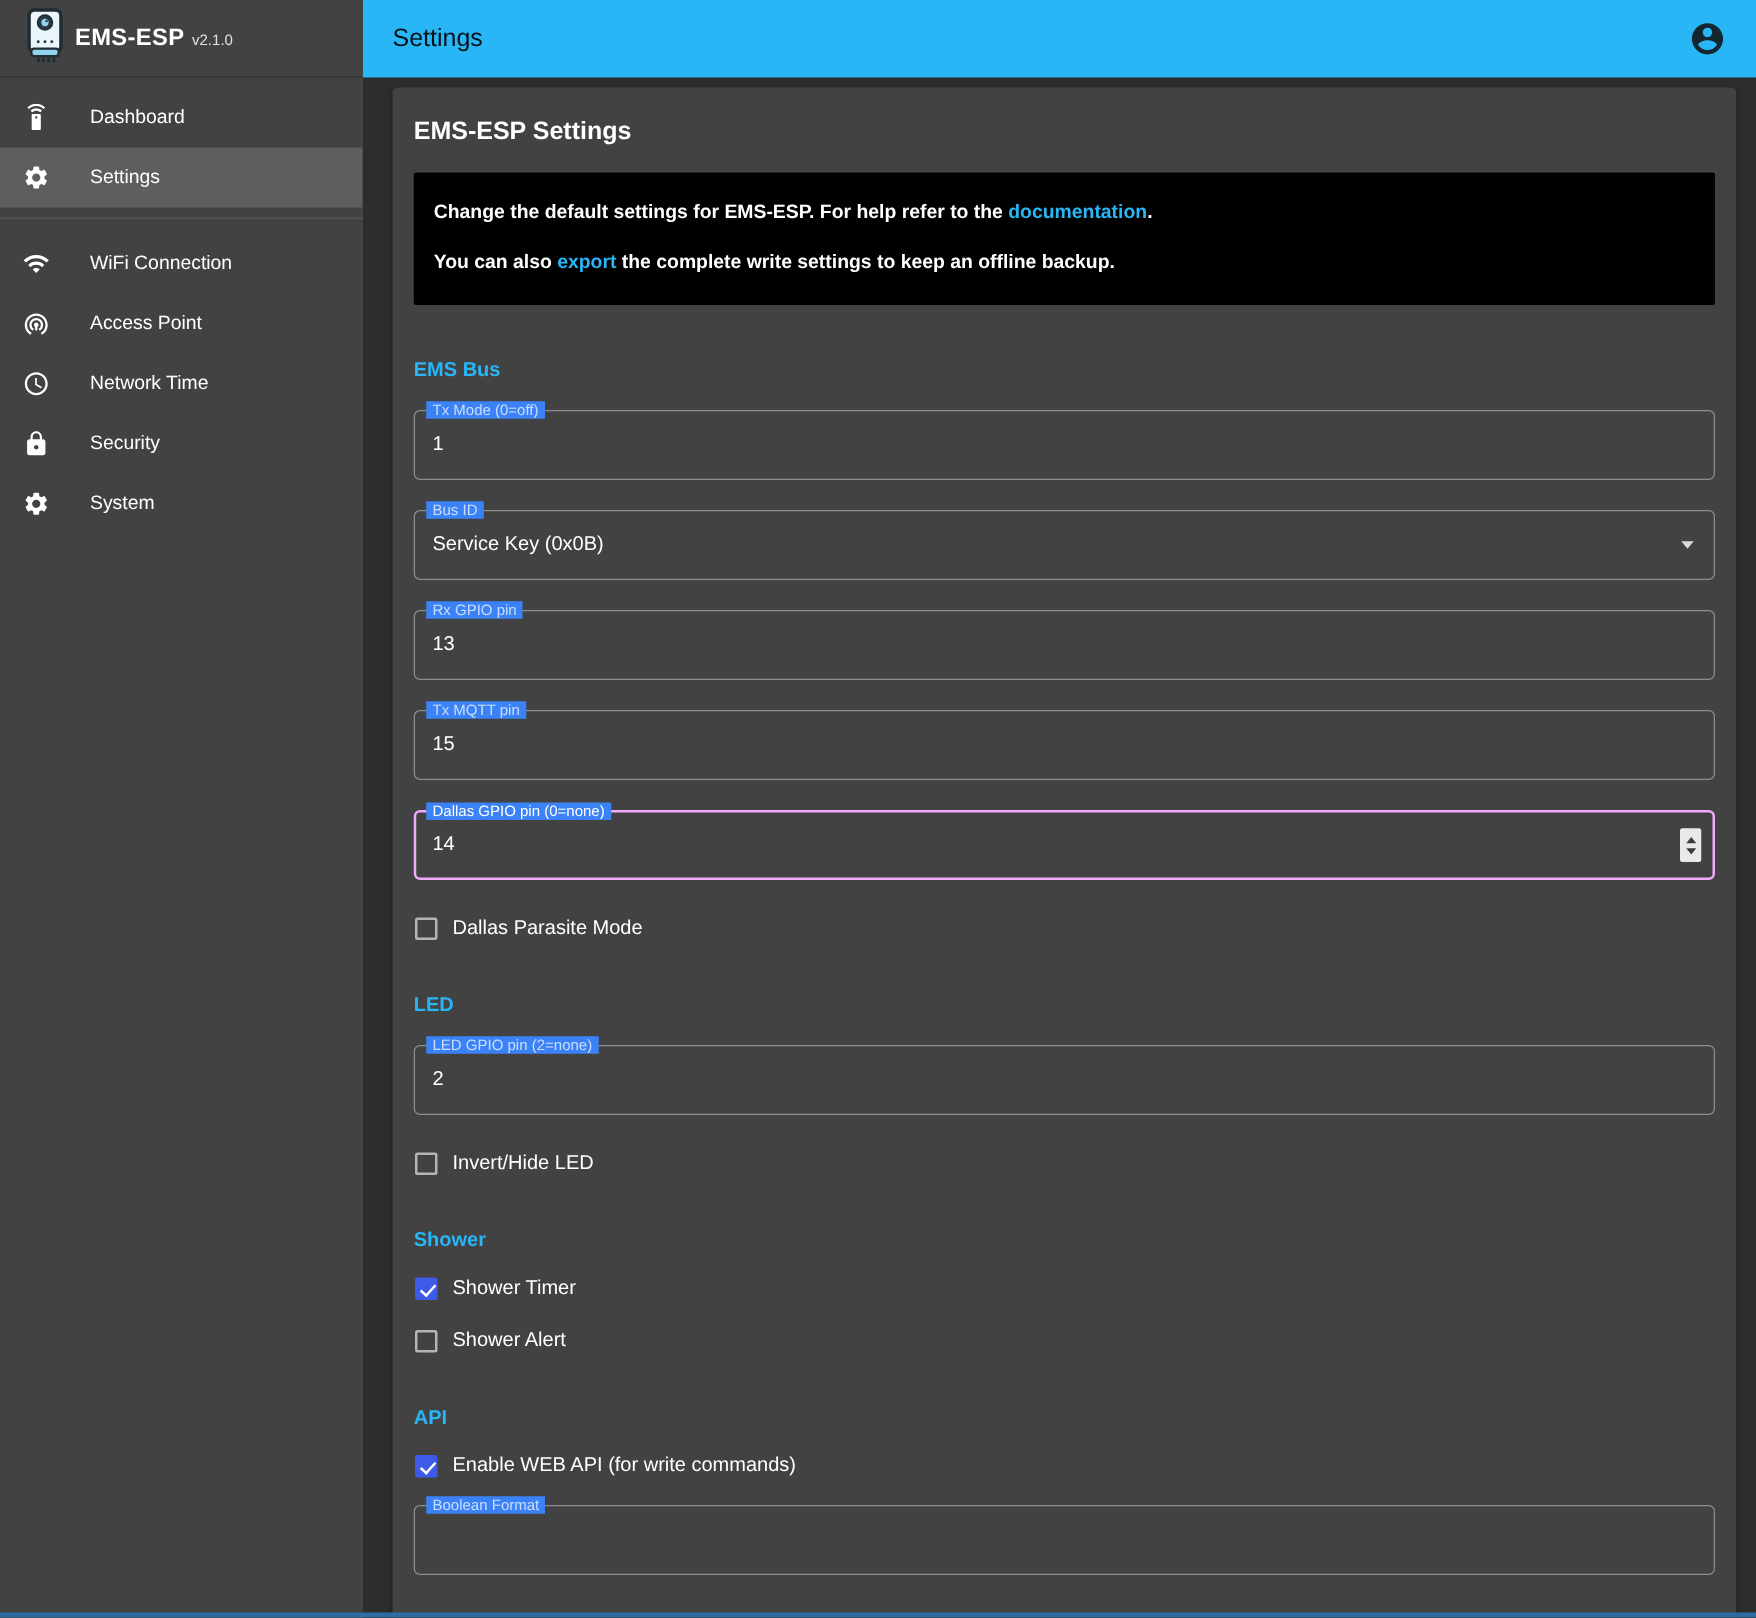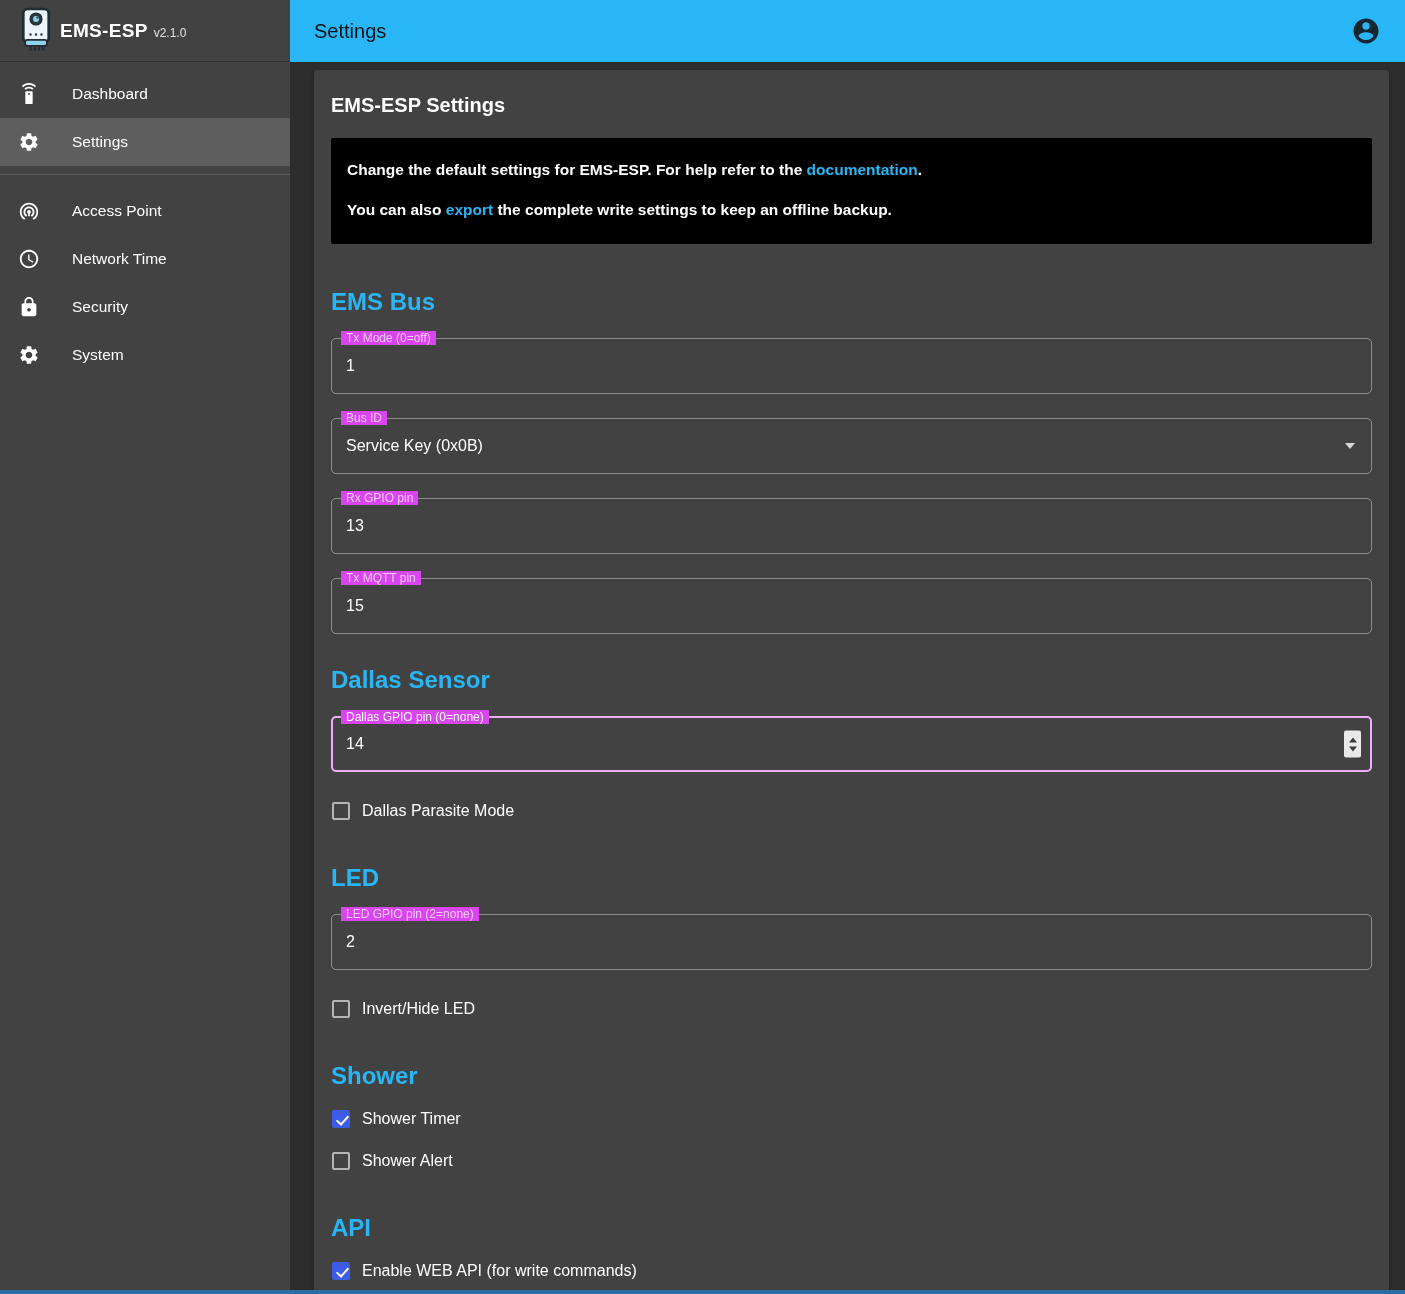--- a/index.html
+++ b/index.html
@@ -30,27 +30,27 @@
   .content { flex:1; padding:8px 16px 0 24px; overflow:hidden; }
   .card { background:#424242; border-radius:4px 4px 0 0; height:calc(100% + 20px);
     padding:16px 17px; box-shadow:0 2px 4px rgba(0,0,0,0.35); }
   .card-title { color:#fff; font-size:20px; font-weight:bold; margin:8px 0 21px; }
 
   .info-box { background:#000000; padding:20px 16px 22px; margin-bottom:44px; border-radius:2px;font-weight:bold; }
   .info-box p { color:#fff; font-size:15.5px; line-height:24px; }
   .info-box p + p { margin-top:16px; }
   .info-box a { color:#29b6f6; text-decoration:none; cursor:pointer; }
 
-  .section-title { color:#29b6f6; font-size:24px; font-weight:bold; margin:32px 0 22px; }
+  .section-title { color:#29b6f6; font-size:16px; font-weight:bold; margin:32px 0 22px; }
   .section-title.first { margin-top:0; }
 
   .field { position:relative; height:56px; border:1px solid rgba(255,255,255,0.4);
     border-radius:5px; display:flex; align-items:center; padding:0 14px;
     margin-bottom:24px; cursor:text; }
-  .field-label { position:absolute; top:-8px; left:9px; background:#d946ef; padding:0 5px;
+  .field-label { position:absolute; top:-8px; left:9px; background:#3b82f6; padding:0 5px;
     font-size:12px; color:rgba(255,255,255,0.72); line-height:14px; white-space:nowrap; }
   .field-value { color:#fff; font-size:16px; }
   .field.focused { border:2px solid #f0abfc; padding:0 13px; }
   .field.focused .field-label { color:#fff; left:8px; }
   .field.select { cursor:pointer; }
   .caret { position:absolute; right:16px; top:50%; margin-top:-3px; width:0; height:0;
     border-left:5.5px solid transparent; border-right:5.5px solid transparent;
     border-top:6.5px solid #d7dadb; }
   .spinner { position:absolute; right:9px; top:50%; transform:translateY(-50%);
     width:17px; height:27px; background:#e9e9e9; border-radius:2px;
@@ -111,20 +111,28 @@
           </svg>
       </span>
       <span class="nav-label">Settings</span>
     </div>
   </nav>
   <div class="divider"></div>
   <nav class="nav-list" style="padding-top:12px;">
     <div class="nav-item">
       <span class="nav-icon">
         <svg viewBox="0 0 24 24">
+            <path d="M1,9l2,2c4.97-4.97,13.03-4.97,18,0l2-2C16.93,2.93,7.08,2.93,1,9z M9,17l3,3l3-3C13.35,15.34,10.66,15.34,9,17z M5,13l2,2c2.76-2.76,7.24-2.76,10,0l2-2C15.14,9.14,8.87,9.14,5,13z"></path>
+          </svg>
+      </span>
+      <span class="nav-label">WiFi Connection</span>
+    </div>
+    <div class="nav-item">
+      <span class="nav-icon">
+        <svg viewBox="0 0 24 24">
             <path d="M12,11c-1.1,0-2,0.9-2,2c0,0.74,0.4,1.38,1,1.72V17c0,0.55,0.45,1,1,1s1-0.45,1-1v-2.28c0.6-0.35,1-0.98,1-1.72 C14,11.9,13.1,11,12,11z M18,13c0-3.31-2.69-6-6-6s-6,2.69-6,6c0,2.22,1.21,4.15,3,5.19l1-1.74c-1.19-0.7-2-1.97-2-3.45 c0-2.21,1.79-4,4-4s4,1.79,4,4c0,1.48-0.81,2.75-2,3.45l1,1.74C16.79,17.15,18,15.22,18,13z M12,3C6.48,3,2,7.48,2,13 c0,3.7,2.01,6.92,4.99,8.65l1-1.73C5.61,18.53,4,15.96,4,13c0-4.42,3.58-8,8-8s8,3.58,8,8c0,2.96-1.61,5.53-4,6.92l1,1.73 C20,19.92,22,16.7,22,13C22,7.48,17.52,3,12,3z"></path>
           </svg>
       </span>
       <span class="nav-label">Access Point</span>
     </div>
     <div class="nav-item">
       <span class="nav-icon">
         <svg viewBox="0 0 24 24">
             <path d="M11.99,2C6.47,2,2,6.48,2,12s4.47,10,9.99,10C17.52,22,22,17.52,22,12S17.52,2,11.99,2z M12,20c-4.42,0-8-3.58-8-8 s3.58-8,8-8s8,3.58,8,8S16.42,20,12,20z M12.5,7H11v6l5.25,3.15l0.75-1.23l-4.5-2.67V7z"></path>
           </svg>
@@ -181,21 +189,20 @@
       </div>
       <div class="field">
         <span class="field-label">Rx GPIO pin</span>
         <span class="field-value">13</span>
       </div>
       <div class="field">
         <span class="field-label">Tx MQTT pin</span>
         <span class="field-value">15</span>
       </div>
 
-      <h3 class="section-title">Dallas Sensor</h3>
       <div class="field focused">
         <span class="field-label">Dallas GPIO pin (0=none)</span>
         <span class="field-value">14</span>
         <span class="spinner">
             <span class="up"></span>
             <span class="dn"></span>
           </span>
       </div>
       <label class="check-row gap-top">
         <span class="cb"></span>

